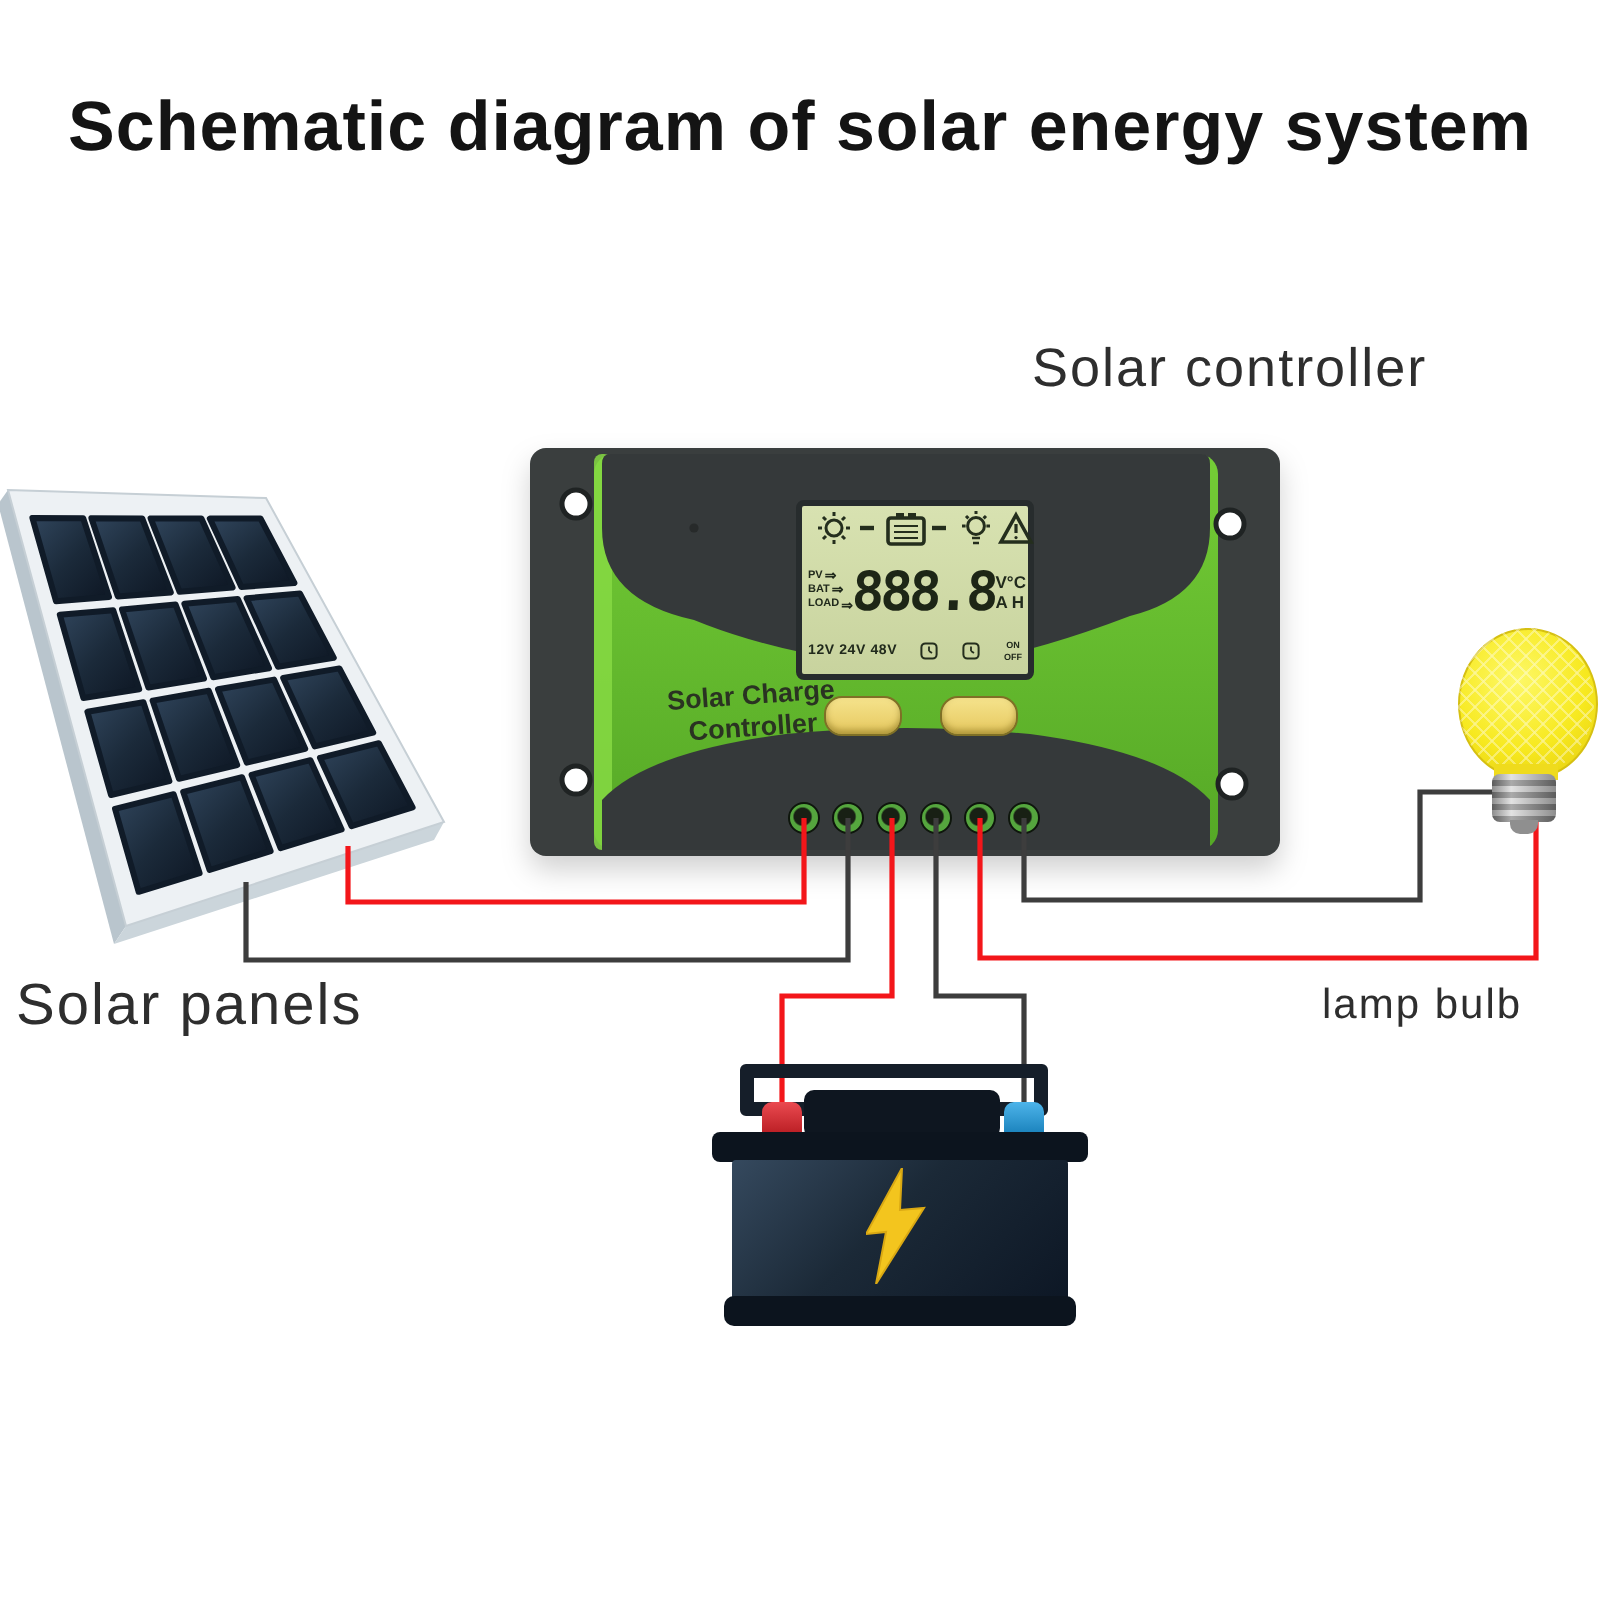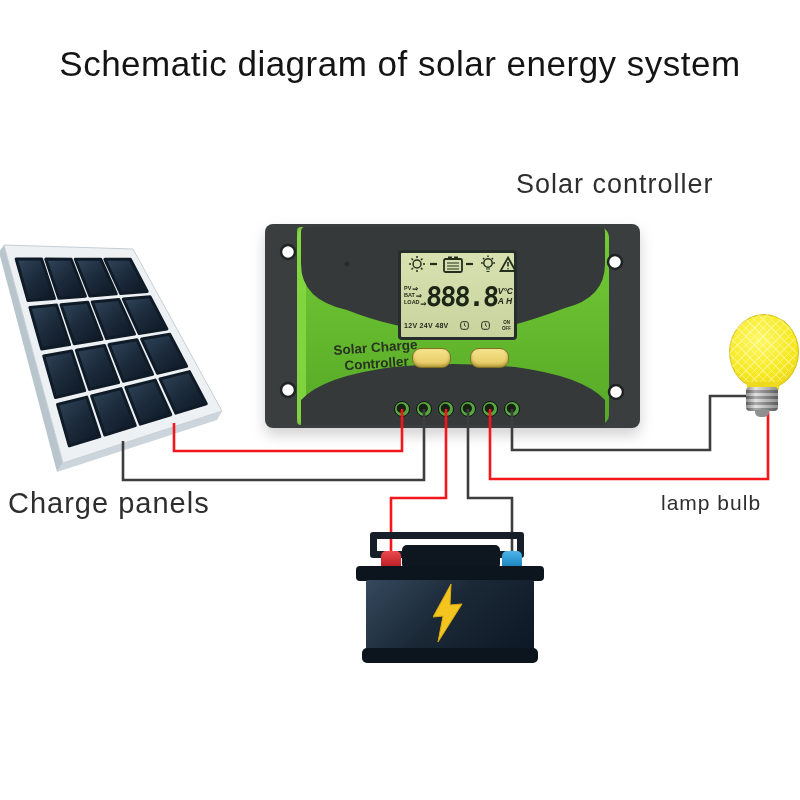--- a/index.html
+++ b/index.html
@@ -2,21 +2,21 @@
 <html style="--wire_red: #f3161a; --wire_black: #3d3d3d; --lcd_bg: #c8d39e; --lcd_ink: #212a1c; --button_yellow: #e6c85f; --terminal_red: #b71b21; --terminal_blue: #177fb9; --bulb_yellow: #f7e91f; --bolt_yellow: #f3c51e; --controller_green: #5cb62c; --controller_dark: #3a3e3e; --battery_dark: #0e1826; --panel_cell: #1b2a3a;"><head>
 <meta charset="utf-8">
 <style>
   html,body{margin:0;padding:0;background:#ffffff;}
   .stage{position:relative;width:800px;height:800px;background:#fff;overflow:hidden;
          font-family:"Liberation Sans",sans-serif;}
   .abs{position:absolute;}
 
   
   .title{position:absolute;left:0;top:44px;width:800px;text-align:center;
-         font-size:35px;font-weight:normal;color:#141414;letter-spacing:.5px;margin:0;}
+         font-size:35px;font-weight:bold;color:#141414;letter-spacing:.5px;margin:0;}
   .lbl{position:absolute;color:#2e2e2e;letter-spacing:1px;white-space:nowrap;}
   .lbl-controller{left:516px;top:169px;font-size:27px;}
   .lbl-panels{left:8px;top:487px;font-size:29px;}
   .lbl-lamp{left:661px;top:491px;font-size:21px;}
   .lbl-battery{left:147px;top:615px;font-size:28px;}
 
   
   .controller{position:absolute;left:265px;top:224px;width:375px;height:204px;
               filter:drop-shadow(0 7px 7px rgba(0,0,0,.18));}
   .controller svg.body{position:absolute;left:0;top:0;}
@@ -26,21 +26,21 @@
        display:flex;flex-direction:column;padding:1px 3px;color:var(--lcd_ink,#212a1c);}
   .lcd-row1{height:21px;}
   .lcd-row2{height:42px;display:flex;align-items:center;}
   .lcd-row3{height:17px;display:flex;align-items:center;justify-content:space-between;}
   .chan-col{width:24px;line-height:1.05;}
   .chan{font-size:5.5px;font-weight:bold;display:flex;gap:1px;align-items:center;}
   .chan .arrow{font-size:7px;font-weight:bold;}
   .digits{flex:1;text-align:center;font-family:"DejaVu Sans Mono",monospace;
           font-size:27px;font-weight:bold;letter-spacing:-2px;transform:skewX(-3deg);
           color:#1d2616;}
-  .units{width:20px;font-size:8.5px;font-weight:bold;line-height:1.2;font-style:italic;}
+  .units{width:20px;font-size:8.5px;font-weight:bold;line-height:1.2;}
   .volts{font-size:7px;font-weight:bold;letter-spacing:.3px;}
   .onoff{font-size:4.5px;font-weight:bold;line-height:1.15;text-align:center;}
   .brand{position:absolute;left:50px;top:116px;width:122px;text-align:center;
          font-size:13.5px;font-weight:bold;color:#2a3322;line-height:1.15;
          transform:rotate(-4deg);}
   .cbtn{position:absolute;width:37px;height:18px;border-radius:9px;
         background:linear-gradient(180deg,#f5e38c,var(--button_yellow,#e6c85f));
         border:1px solid #7f7026;box-shadow:inset 0 -2px 3px rgba(120,100,20,.5);}
   .cbtn.b1{left:147px;top:124px;} .cbtn.b2{left:205px;top:124px;}
   .term{position:absolute;top:177px;width:16px;height:16px;border-radius:50%;
@@ -242,16 +242,16 @@
 
   <div class="lamp">
     <div class="bulb-glass"></div>
     <div class="bulb-hatch"></div>
     <div class="bulb-neck"></div>
     <div class="bulb-base"></div>
     <div class="bulb-tip"></div>
   </div>
 
   <div class="lbl lbl-controller">Solar controller</div>
-  <div class="lbl lbl-panels">Charge panels</div>
+  <div class="lbl lbl-panels">Solar panels</div>
   <div class="lbl lbl-lamp">lamp bulb</div>
 
 </div>
 
 </body></html>

